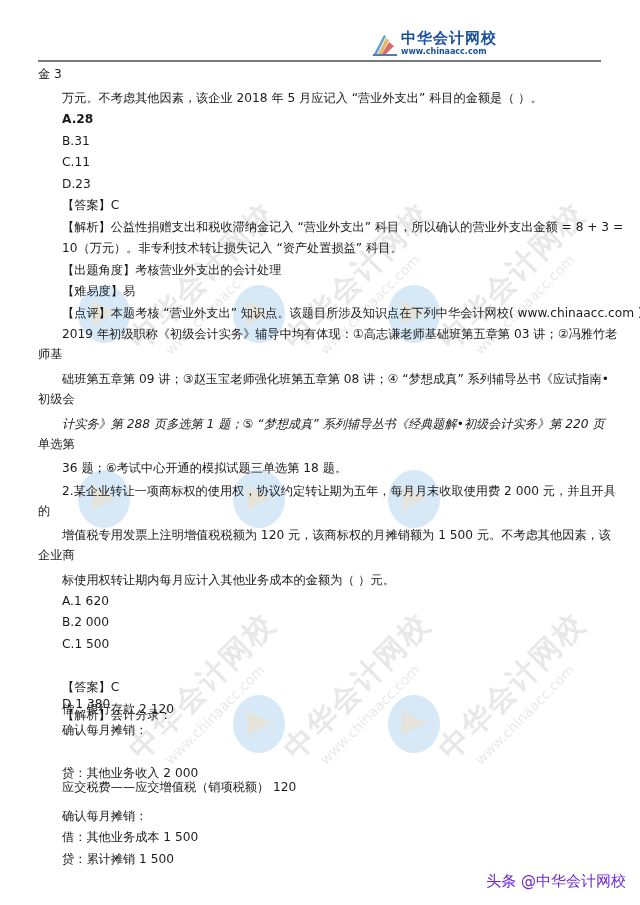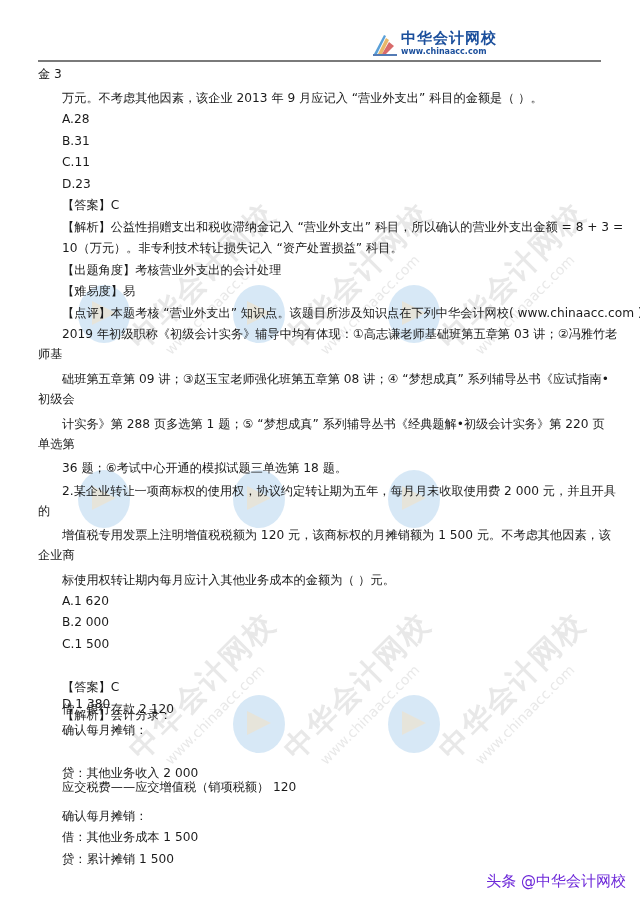--- a/index.html
+++ b/index.html
@@ -104,36 +104,36 @@
     <div class="logo-text">
       <span class="logo-cn">中华会计网校</span>
       <span class="logo-url">www.chinaacc.com</span>
     </div>
   </div>
   <div class="header-rule"></div>
 </div>
 
 <div class="content">
   <div class="line x0" style="top:66px;">金 3</div>
-  <div class="line x1" style="top:90px;">万元。不考虑其他因素，该企业 2013 年 9 月应记入 “营业外支出” 科目的金额是（   ）。</div>
-  <div class="line x1" style="top:111px;">A.28</div>
+  <div class="line x1" style="top:90px;">万元。不考虑其他因素，该企业 2018 年 5 月应记入 “营业外支出” 科目的金额是（   ）。</div>
+  <div class="line x1" style="top:111px;font-weight:bold;">A.28</div>
   <div class="line x1" style="top:133px;">B.31</div>
   <div class="line x1" style="top:154px;">C.11</div>
   <div class="line x1" style="top:176px;">D.23</div>
   <div class="line x1" style="top:197px;">【答案】C</div>
   <div class="line x1" style="top:219px;">【解析】公益性捐赠支出和税收滞纳金记入 “营业外支出” 科目，所以确认的营业外支出金额 = 8 + 3 =</div>
   <div class="line x1" style="top:240px;">10（万元）。非专利技术转让损失记入 “资产处置损益” 科目。</div>
   <div class="line x1" style="top:262px;">【出题角度】考核营业外支出的会计处理</div>
   <div class="line x1" style="top:283px;">【难易度】易</div>
   <div class="line x1" style="top:305px;">【点评】本题考核 “营业外支出” 知识点。该题目所涉及知识点在下列中华会计网校( www.chinaacc.com )</div>
   <div class="line x1" style="top:326px;">2019 年初级职称《初级会计实务》辅导中均有体现：①高志谦老师基础班第五章第 03 讲；②冯雅竹老</div>
   <div class="line x0" style="top:346px;">师基</div>
   <div class="line x1" style="top:371px;">础班第五章第 09 讲；③赵玉宝老师强化班第五章第 08 讲；④ “梦想成真” 系列辅导丛书《应试指南•</div>
   <div class="line x0" style="top:391px;">初级会</div>
-  <div class="line x1" style="top:416px;">计实务》第 288 页多选第 1 题；⑤ “梦想成真” 系列辅导丛书《经典题解•初级会计实务》第 220 页</div>
+  <div class="line x1" style="top:416px;font-style:italic;">计实务》第 288 页多选第 1 题；⑤ “梦想成真” 系列辅导丛书《经典题解•初级会计实务》第 220 页</div>
   <div class="line x0" style="top:436px;">单选第</div>
   <div class="line x1" style="top:460px;">36 题；⑥考试中心开通的模拟试题三单选第 18 题。</div>
 
   <div class="line x1" style="top:483px;">2.某企业转让一项商标权的使用权，协议约定转让期为五年，每月月末收取使用费 2 000 元，并且开具</div>
   <div class="line x0" style="top:503px;">的</div>
   <div class="line x1" style="top:527px;">增值税专用发票上注明增值税税额为 120 元，该商标权的月摊销额为 1 500 元。不考虑其他因素，该</div>
   <div class="line x0" style="top:547px;">企业商</div>
   <div class="line x1" style="top:572px;">标使用权转让期内每月应计入其他业务成本的金额为（   ）元。</div>
   <div class="line x1" style="top:584px; margin-top:9px;">A.1 620</div>
   <div class="line x1" style="top:614px;">B.2 000</div>

